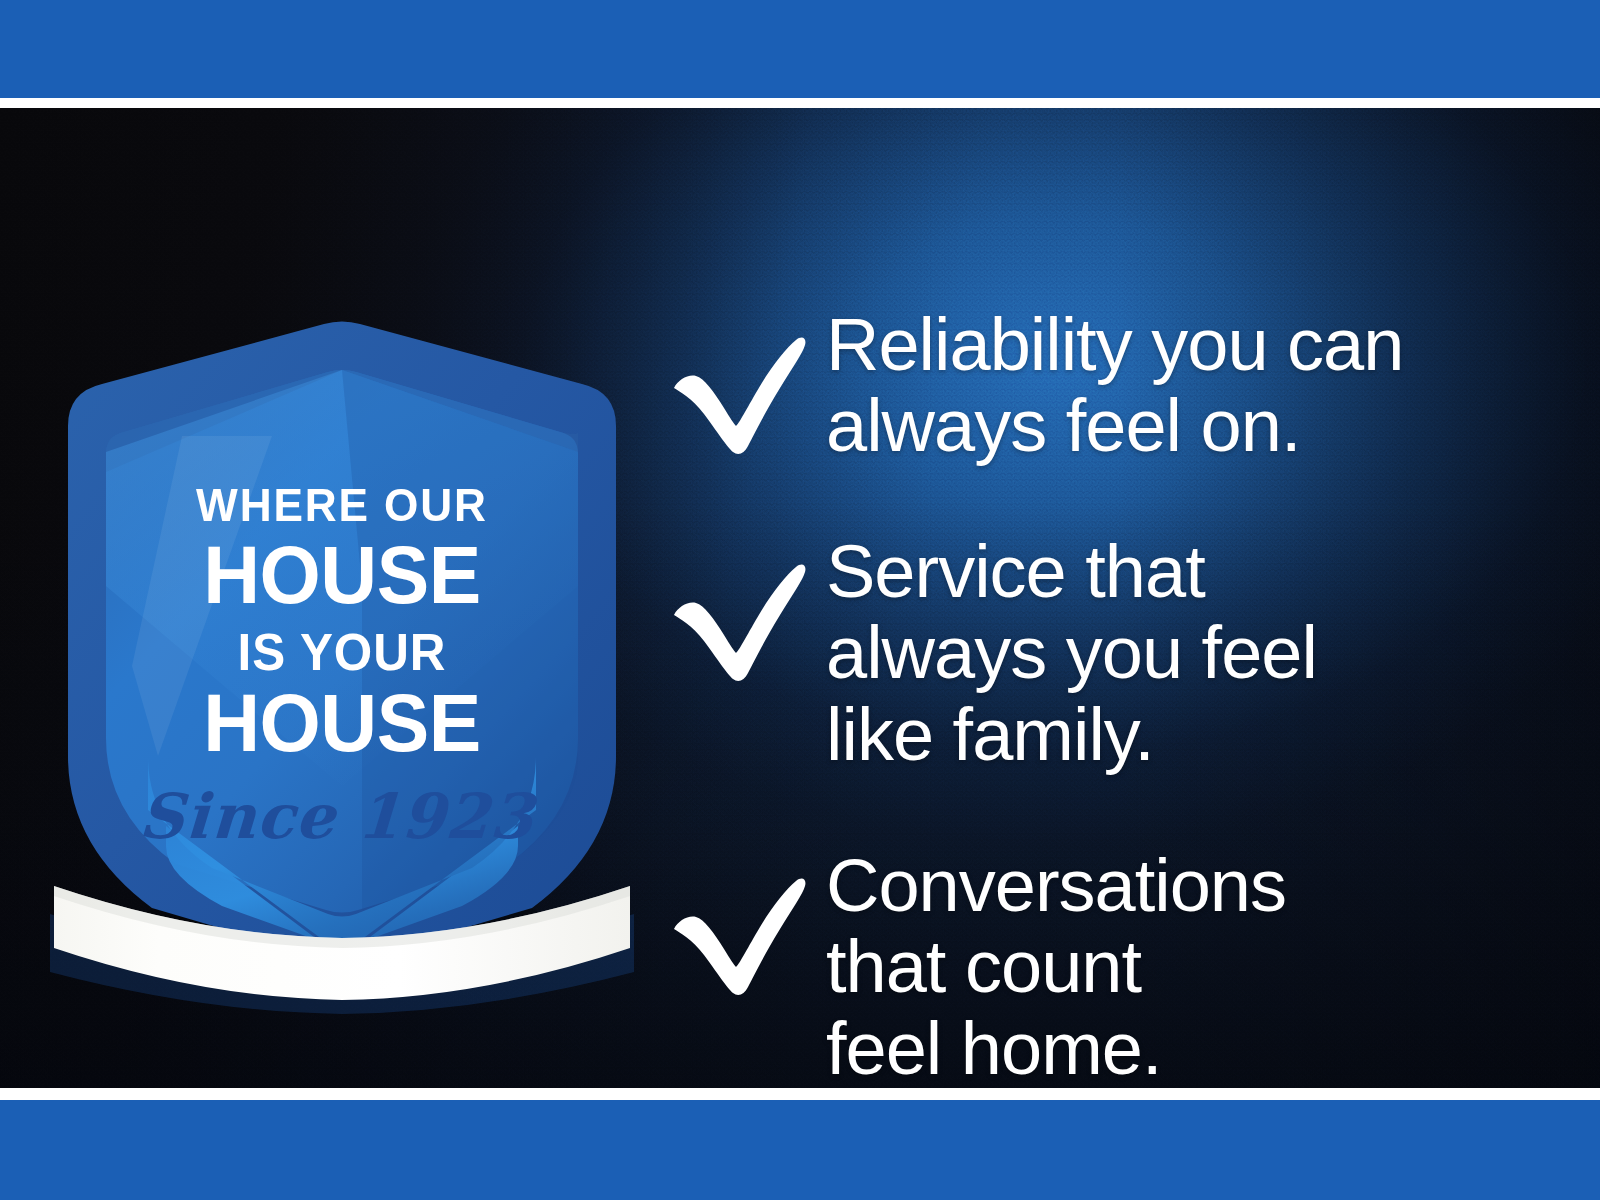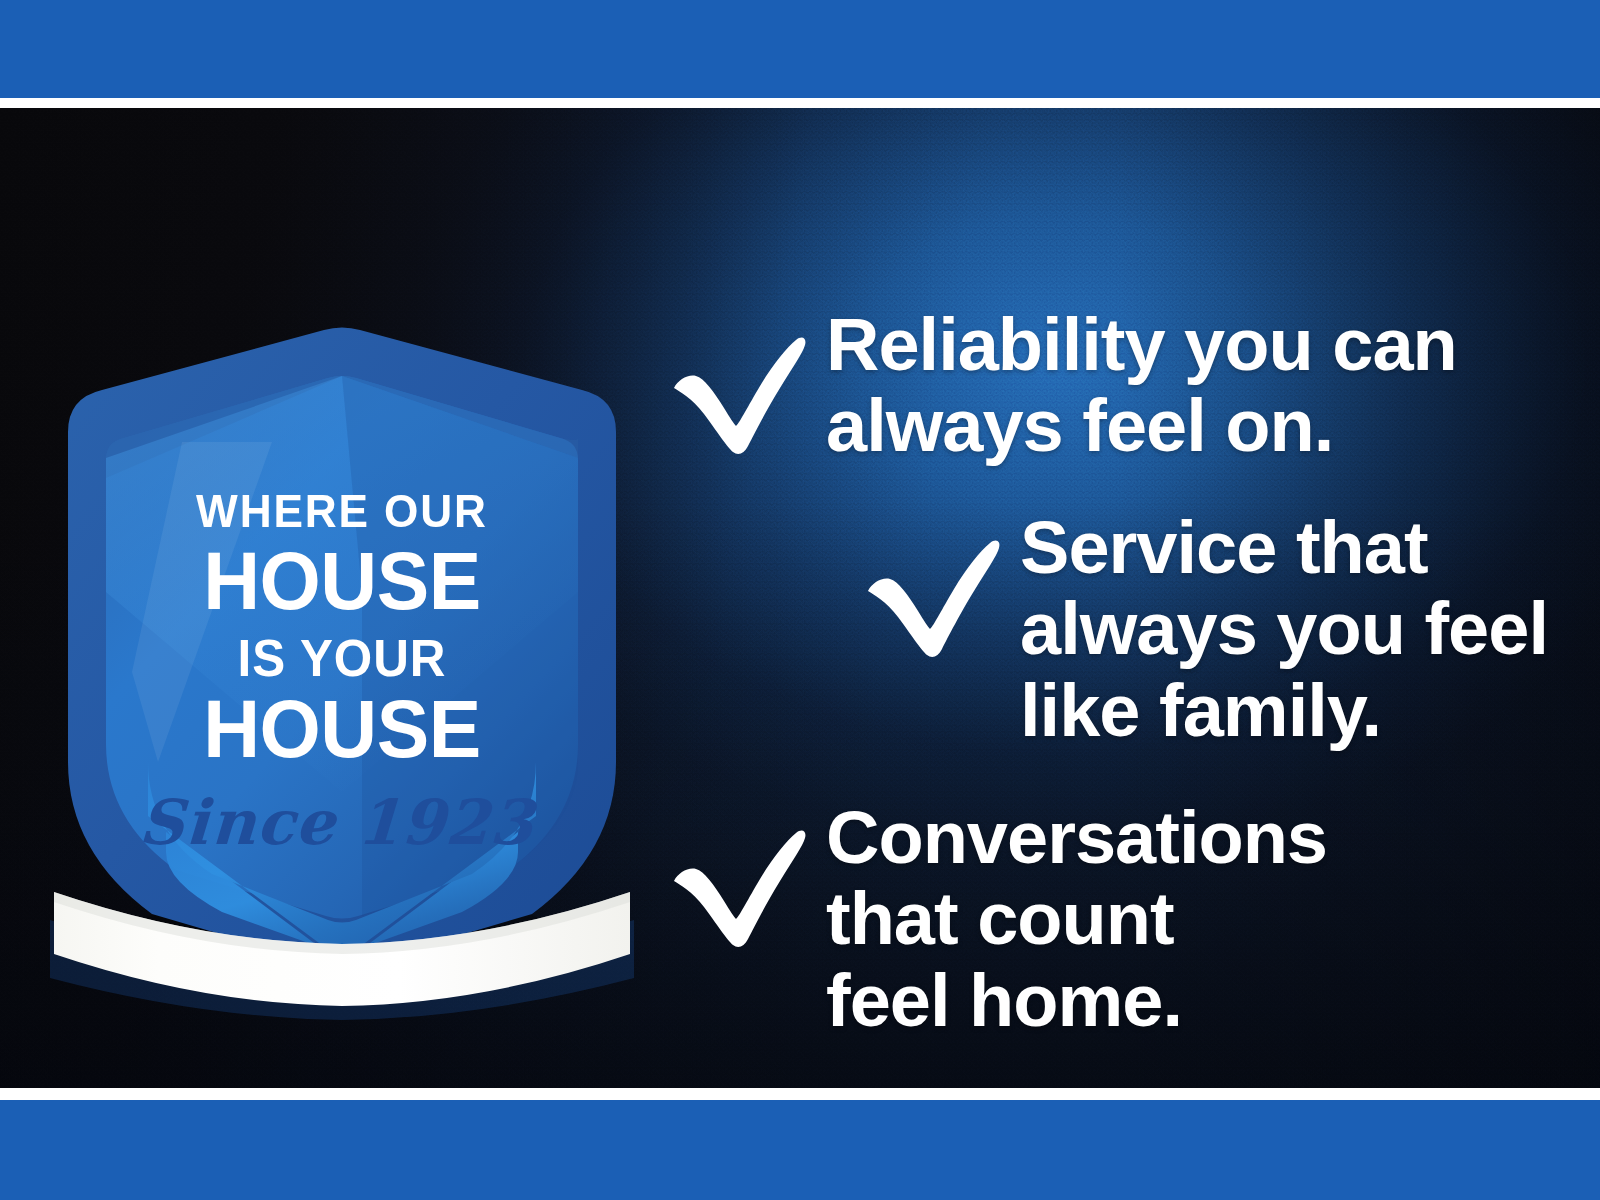--- a/index.html
+++ b/index.html
@@ -80,21 +80,21 @@
       repeating-radial-gradient(circle at 71% 61%, rgba(255,255,255,.08) 0 1px, rgba(0,0,0,0) 1px 4px),
       repeating-radial-gradient(circle at 43% 83%, rgba(0,0,0,.16) 0 1px, rgba(0,0,0,0) 1px 3px),
       repeating-radial-gradient(circle at 88% 14%, rgba(255,255,255,.07) 0 1px, rgba(0,0,0,0) 1px 5px);
     background-size:7px 7px, 5px 5px, 6px 6px, 9px 9px;
     mix-blend-mode:overlay;
     pointer-events:none;
   }
 
   
   .badge{
-    position:absolute;left:62px;top:184px;
+    position:absolute;left:62px;top:178px;
     width:560px;height:700px;
   }
   .badge svg{display:block;width:100%;height:100%;overflow:visible;}
 
   .badge-text{
     position:absolute;left:0;top:0;width:560px;height:700px;
     pointer-events:none;
   }
   .bt-line{
     position:absolute;width:100%;
@@ -139,35 +139,35 @@
   .bullets{
     position:absolute;left:668px;top:196px;
     width:880px;
   }
   .bullet{
     position:relative;
     display:flex;
     align-items:flex-start;
   }
   .b1{margin-top:0px;}
-  .b2{margin-top:40px;justify-content:flex-end;}
-  .b3{margin-top:46px;}
+  .b2{margin-top:64px;}
+  .b3{margin-top:70px;}
 
   .check{
     flex:0 0 auto;
     width:140px;height:132px;
     margin-right:18px;
     margin-top:22px;
   }
   .check svg{display:block;width:100%;height:100%;}
 
   .btext{
     color:#ffffff;
     font-family:"Liberation Sans", sans-serif;
-    font-weight:700;
+    font-weight:400;
     font-size:74px;
     line-height:1.10;
     letter-spacing:-1.0px;
     text-shadow:0 2px 5px rgba(0,0,0,.30);
   }
   .btext .ln{display:block;white-space:nowrap;}
 </style>
 </head>
 <body>
 

